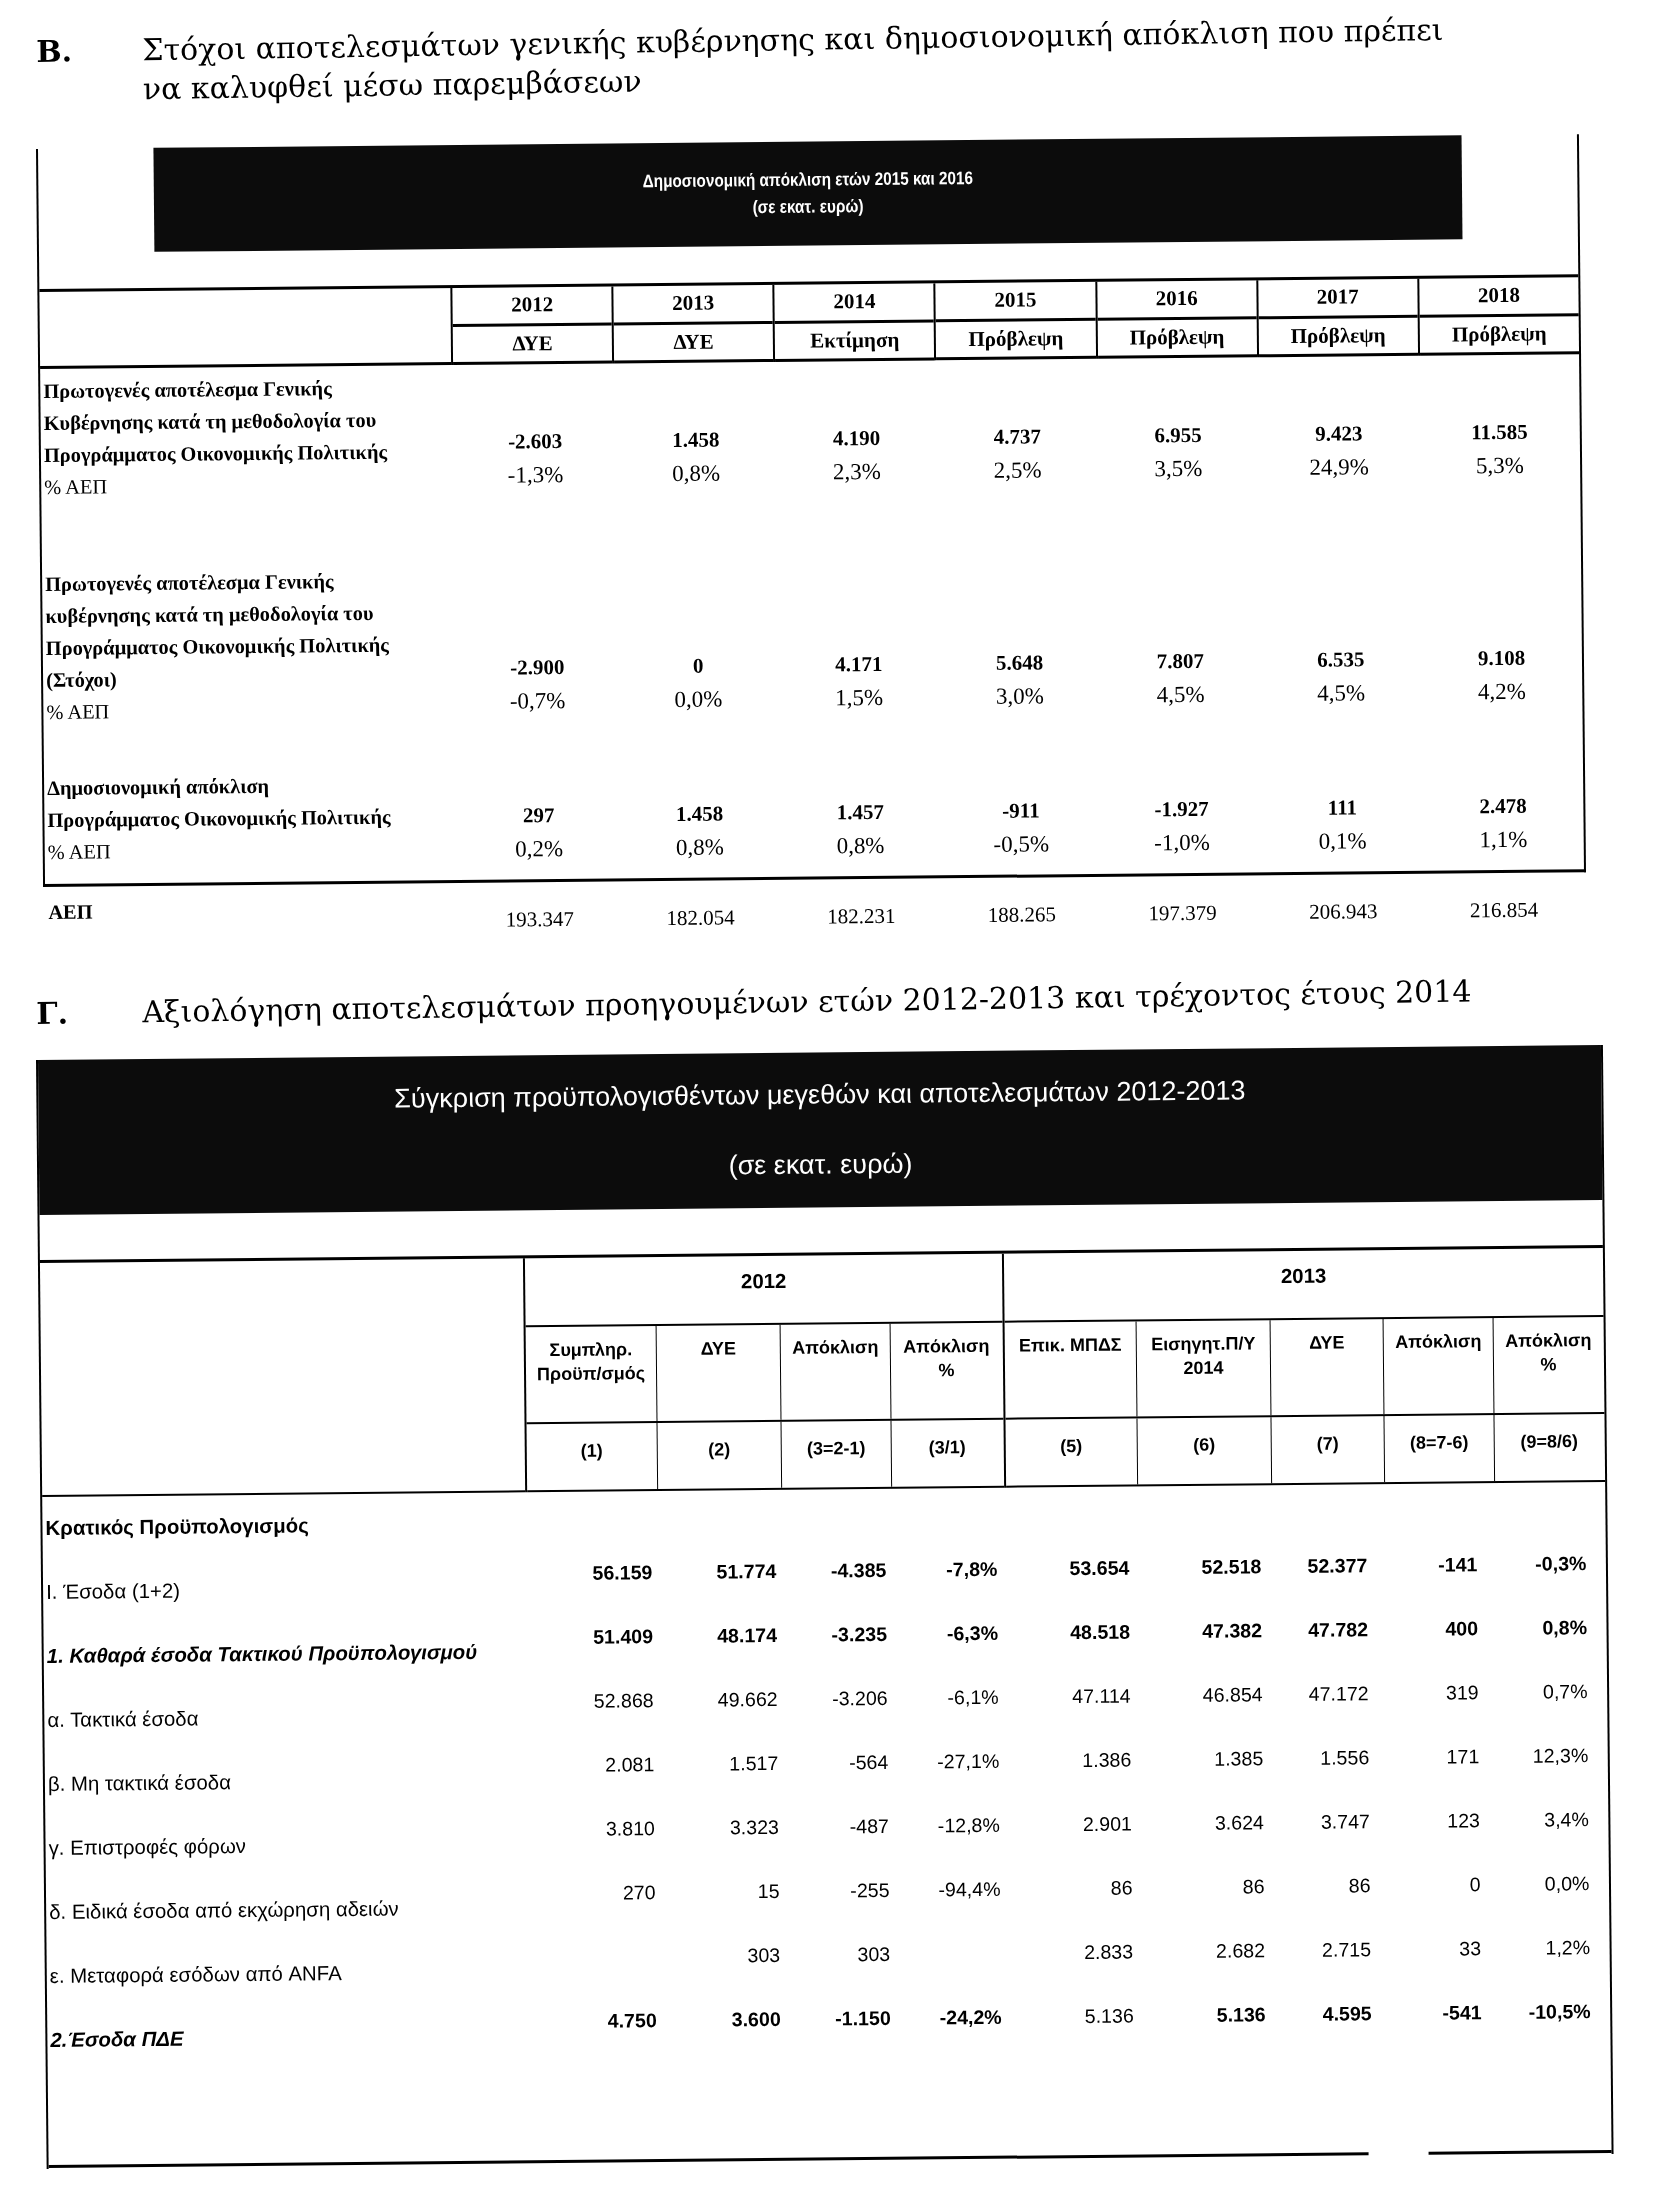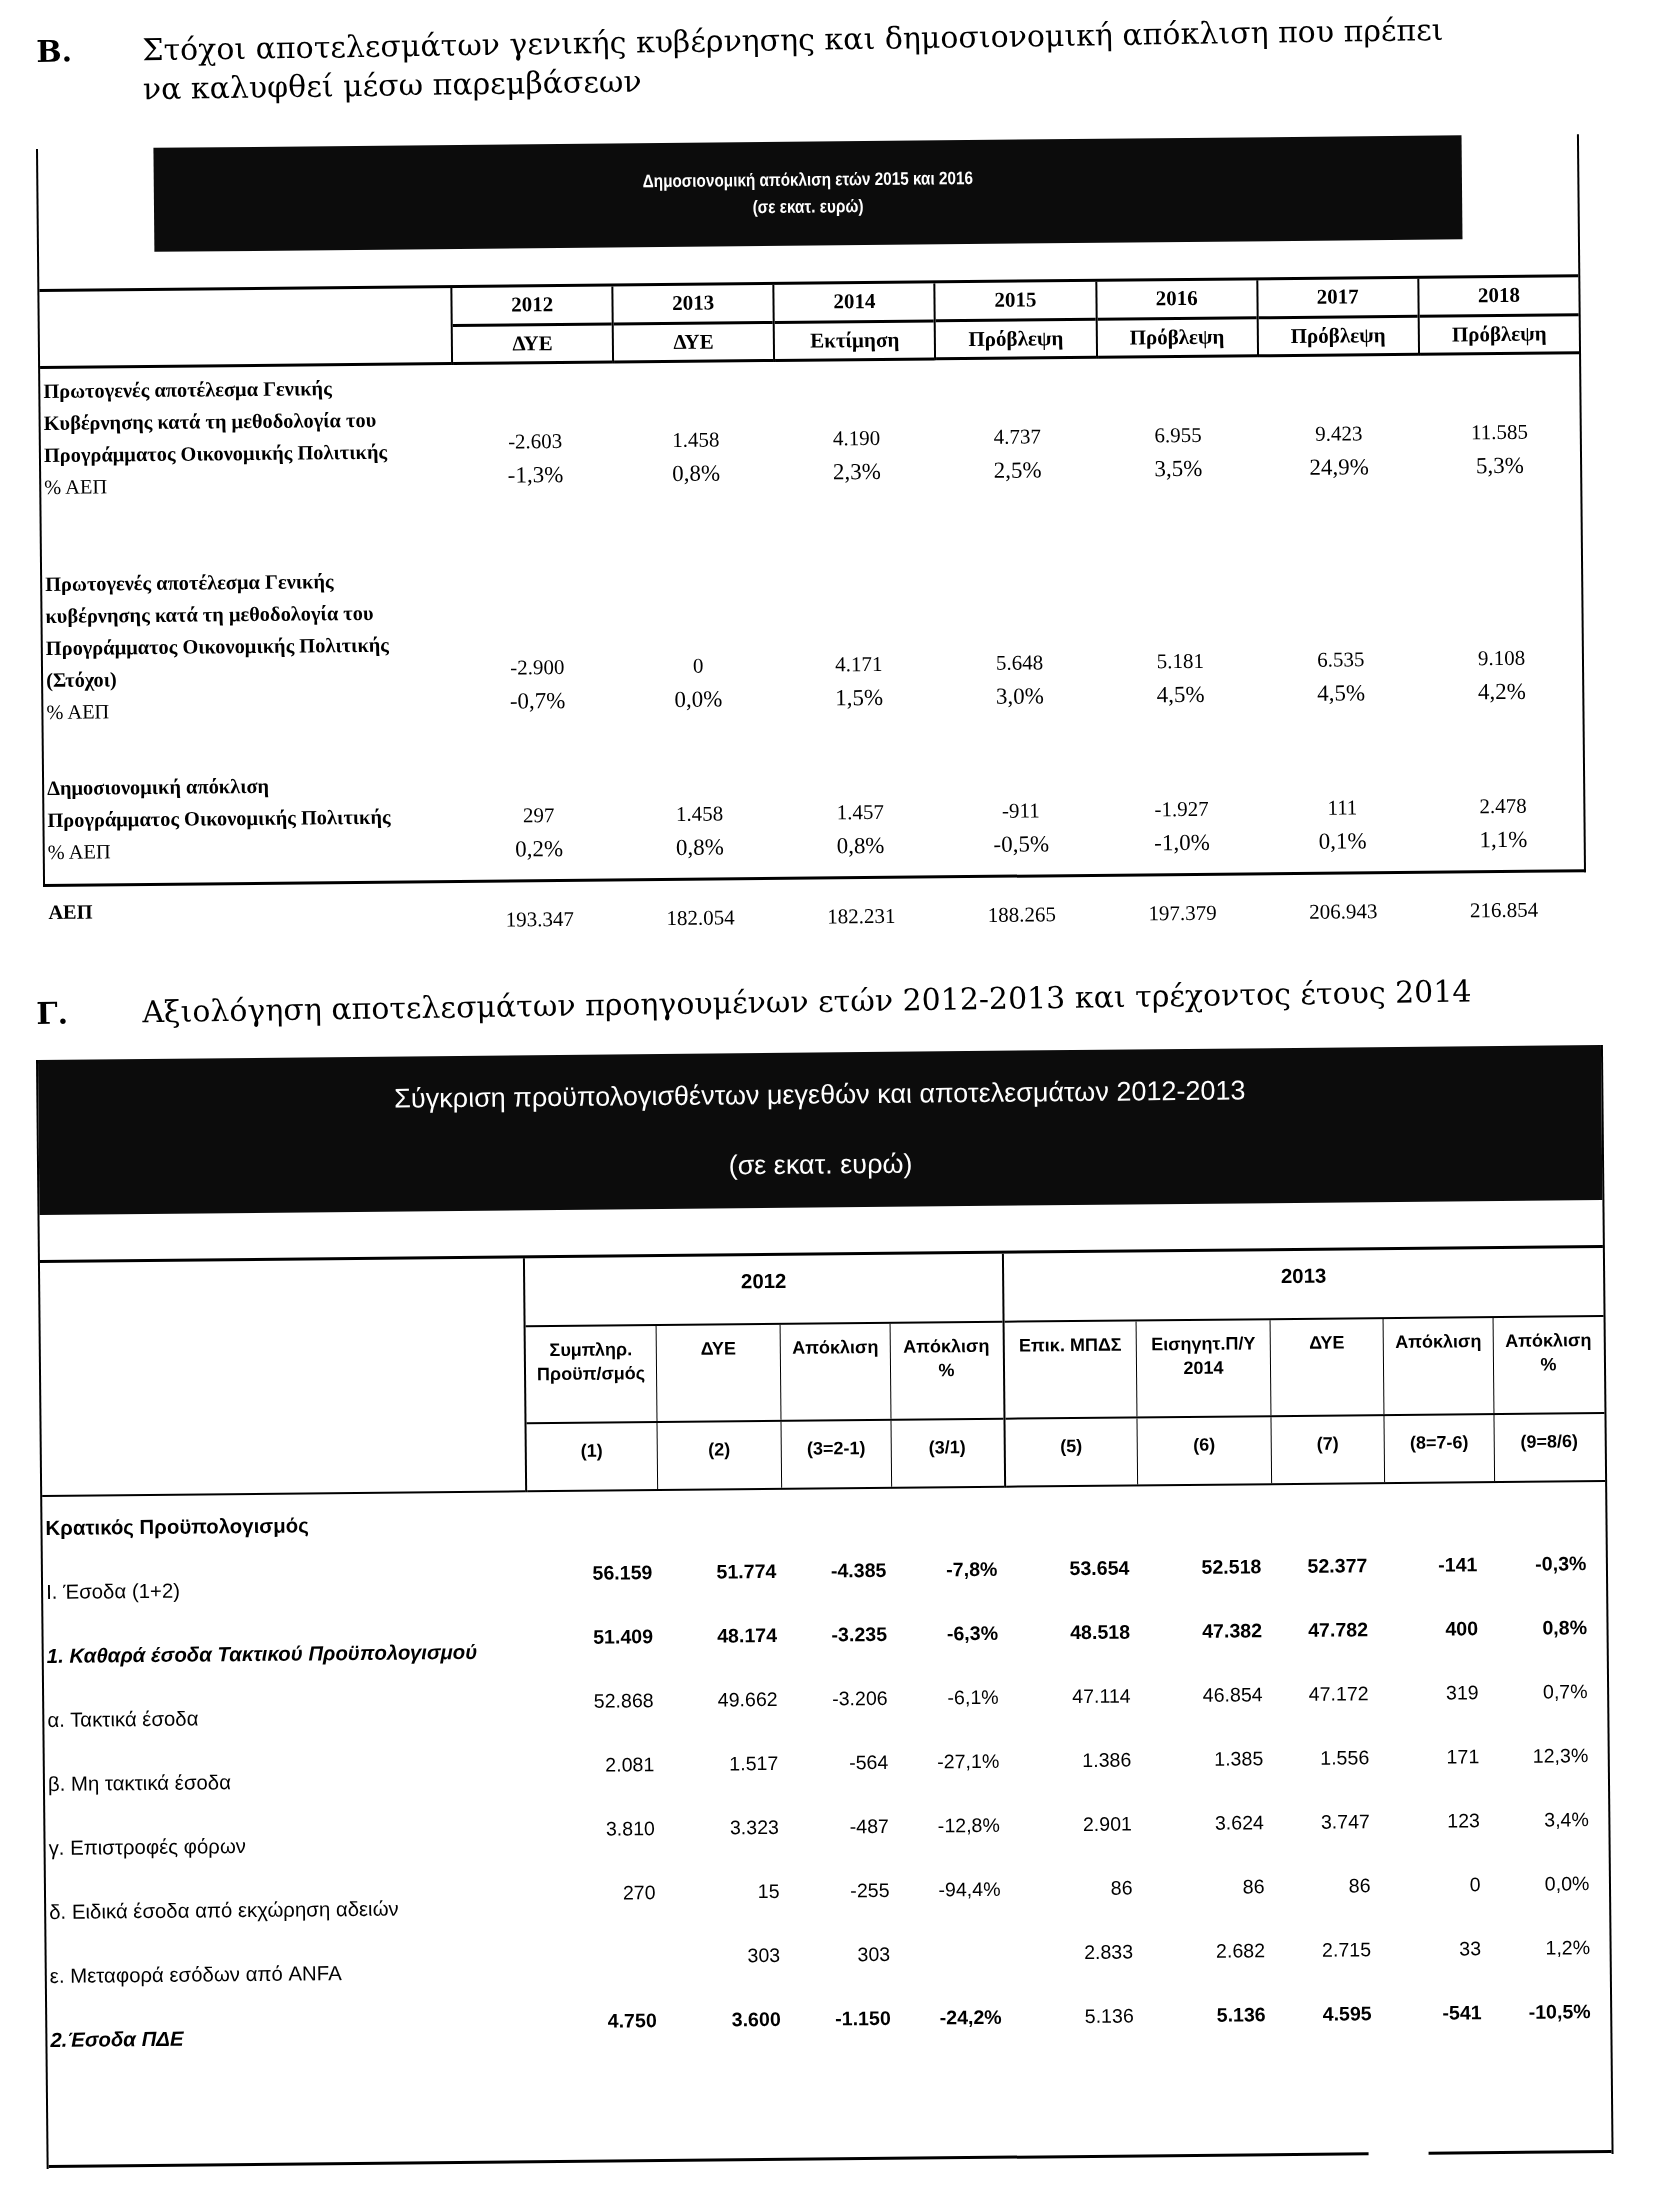--- a/index.html
+++ b/index.html
@@ -36,21 +36,21 @@
   .tblB .hdr .yr .y { border-bottom: 3.8px solid #000; }
   .tblB .hdr .yr .t { border-bottom: 3.8px solid #000; }
   .tblB .rows { position: relative; }
   .tblB .grp { display: flex; }
   .tblB .grp .label {
     width: 411px; padding-left: 3px; font-weight: bold; font-size: 20.4px; line-height: 32px;
   }
   .tblB .grp .label .pct { font-weight: normal; }
   .tblB .grp .vals { flex: 1; display: flex; }
   .tblB .grp .vals .col { flex: 1; display: flex; flex-direction: column; align-items: center; justify-content: flex-end; }
-  .tblB .grp .vals .v { font-weight: normal; font-size: 21px; line-height: 33px; }
+  .tblB .grp .vals .v { font-weight: bold; font-size: 21px; line-height: 33px; }
   .tblB .grp .vals .p { font-size: 23px; line-height: 33px; }
   .tblB .grp.aep .label { font-weight: bold; }
   .tblB .grp.aep .v { font-weight: normal; }
 
   
   .tblG {
     position: absolute; left: 36px; top: 1060px; width: 1563px; height: 1109px;
     transform: rotate(-0.55deg); transform-origin: left top;
     border-left: 2.3px solid #000; border-right: 2.3px solid #000;
     font-family: "Liberation Sans", "DejaVu Sans", sans-serif;
@@ -203,21 +203,21 @@
             </div>
           <div class="col">
               <span class="v">4.171</span>
               <span class="p">1,5%</span>
             </div>
           <div class="col">
               <span class="v">5.648</span>
               <span class="p">3,0%</span>
             </div>
           <div class="col">
-              <span class="v">5.181</span>
+              <span class="v">7.807</span>
               <span class="p">4,5%</span>
             </div>
           <div class="col">
               <span class="v">6.535</span>
               <span class="p">4,5%</span>
             </div>
           <div class="col">
               <span class="v">9.108</span>
               <span class="p">4,2%</span>
             </div>

